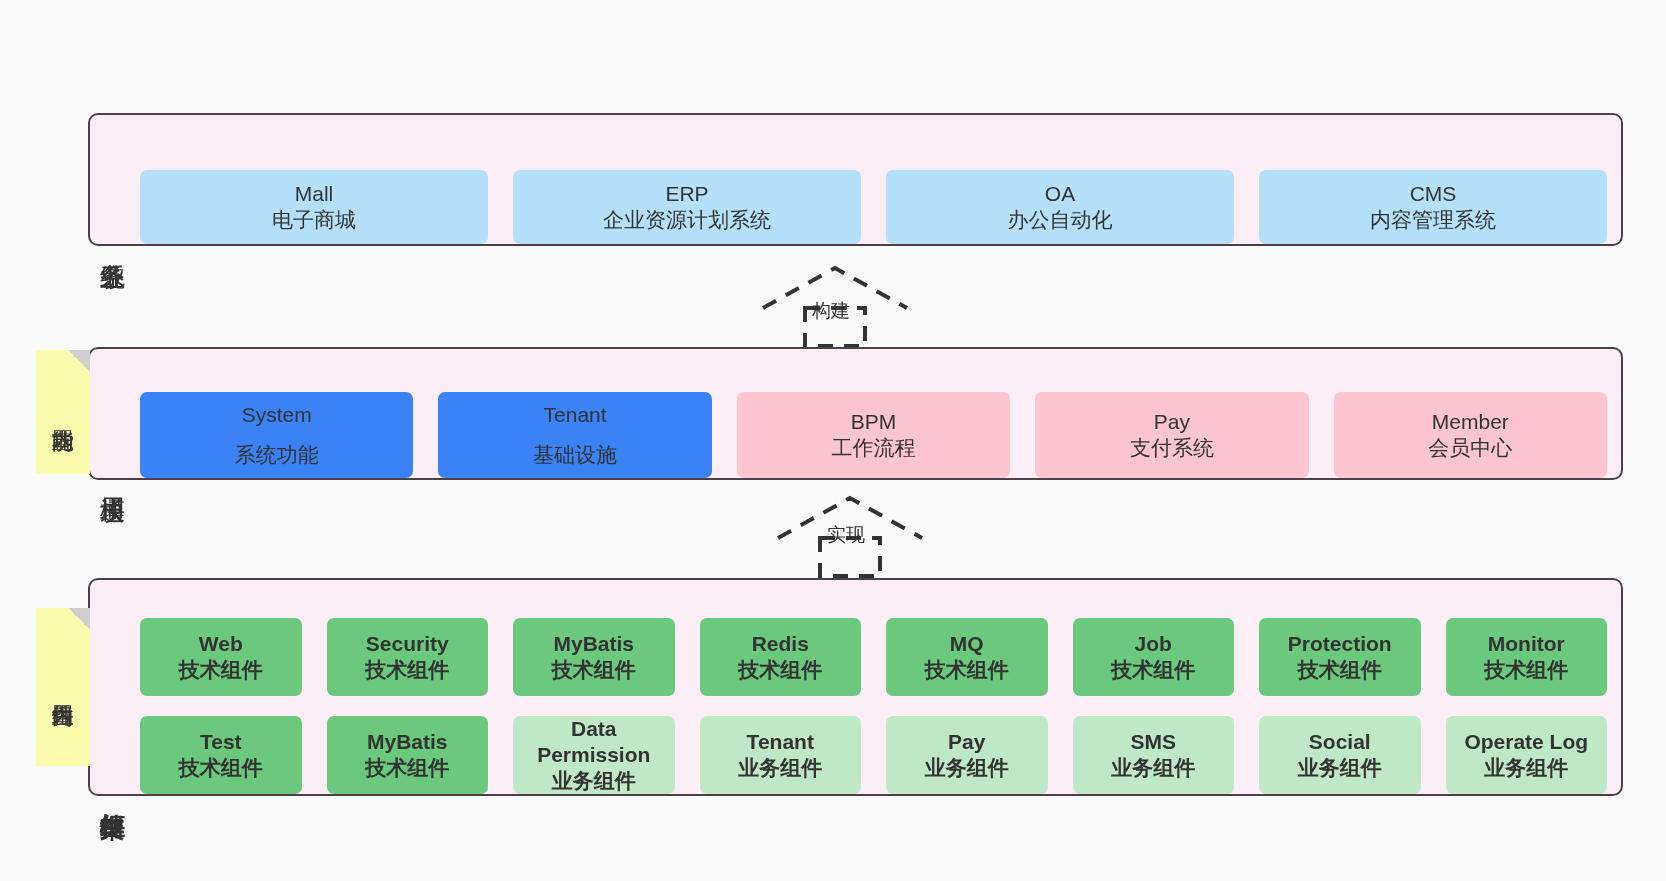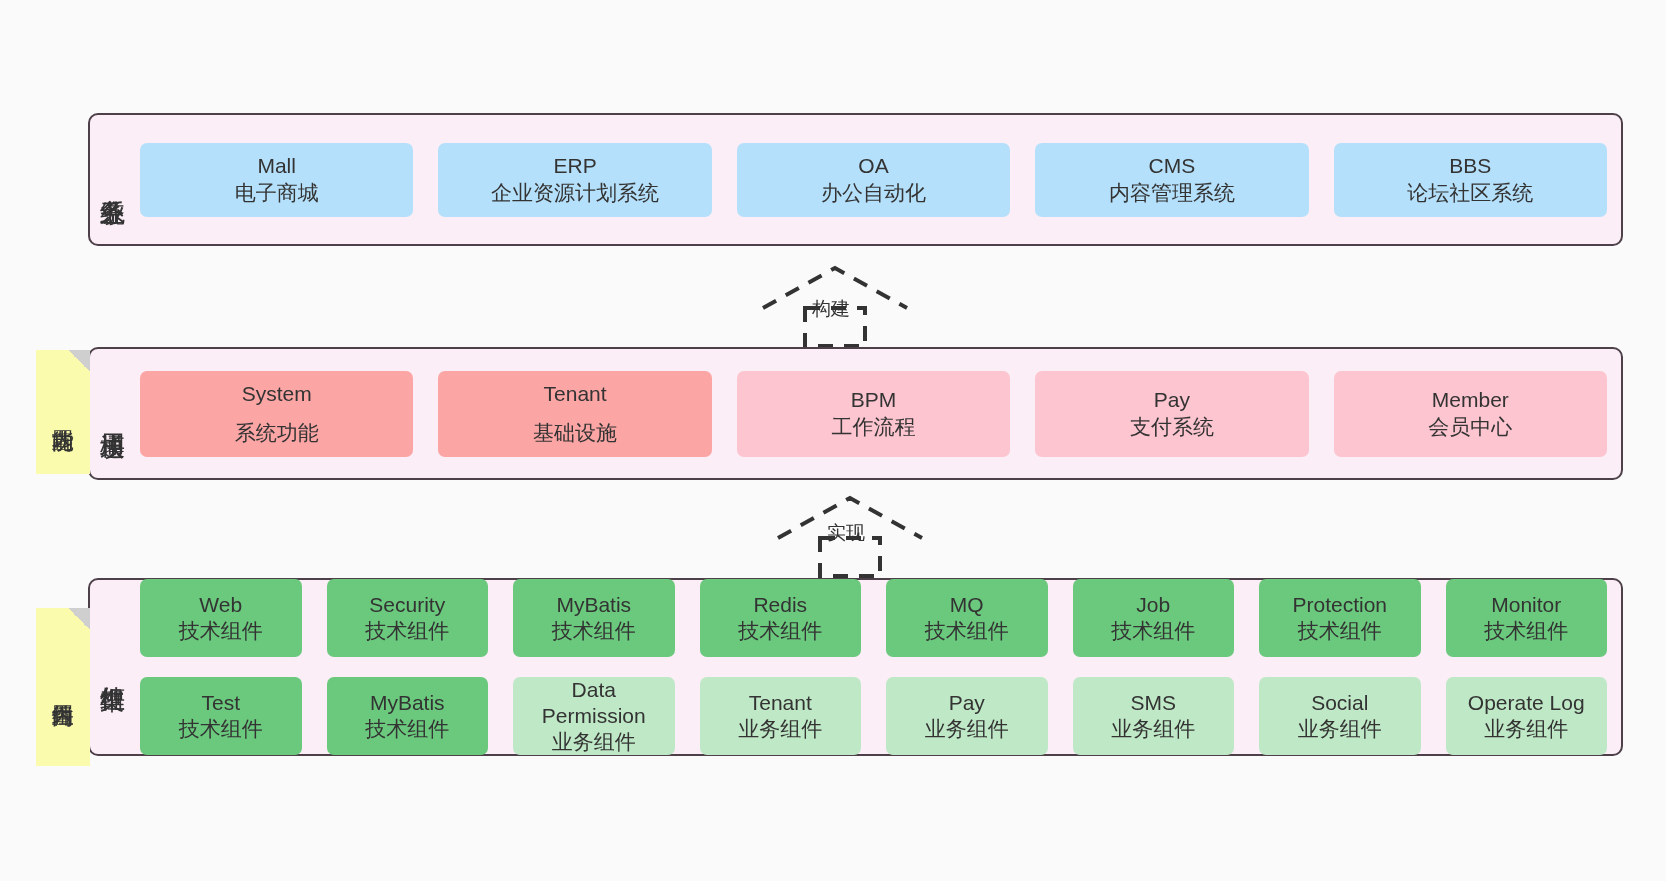--- a/index.html
+++ b/index.html
@@ -17,21 +17,21 @@
   }
 
   
   .layer {
     position: absolute;
     box-sizing: border-box;
     background: #fbeef6;
     border: 2px solid #4d4049;
     border-radius: 10px;
     display: flex;
-    align-items: center;
+    align-items: flex-end;
   }
   .layer-title {
     flex: 0 0 auto;
     width: 46px;
     display: flex;
     flex-direction: column;
     align-items: center;
     justify-content: center;
     font-size: 25px;
     line-height: 1.12;
@@ -67,29 +67,29 @@
     line-height: 1.24;
     color: #333333;
     padding: 4px 6px;
     user-select: none;
   }
   .cell .en { display: block; }
   .cell .cn { display: block; }
 
   
   .c-blue       { background: #b5e0fb; }
-  .c-red        { background: #fca5a5; gap: 13px; }
+  .c-red        { background: #3b82f6; gap: 13px; }
   .c-pink       { background: #fcc5cf; }
   .c-green      { background: #6ac97d; }
   .c-greenlight { background: #bfe8c6; }
 
   
   #layer-business { left: 88px;  top: 113px; width: 1535px; height: 133px; }
   #layer-modules  { left: 88px;  top: 347px; width: 1535px; height: 133px; }
-  #layer-framework{ left: 88px;  top: 578px; width: 1535px; height: 178px; }
+  #layer-framework{ left: 88px;  top: 578px; width: 1535px; height: 218px; font-weight: bold; }
 
   #layer-business  .layer-body .row { height: 74px; }
   #layer-modules   .layer-body .row { height: 86px; }
   #layer-framework .layer-body .row { height: 78px; }
   #layer-framework .layer-body { gap: 20px; }
 
   
   .note {
     position: absolute;
     box-sizing: border-box;
@@ -115,21 +115,20 @@
     height: 22px;
     background: linear-gradient(225deg, #cfcfcf 0%, #cfcfcf 50%, transparent 50%);
   }
   #note-functions  { left: 36px; top: 350px; width: 54px; height: 124px; }
   #note-components { left: 36px; top: 608px; width: 54px; height: 158px; }
 
   
   .connector {
     position: absolute;
     user-select: none;
-    font-family: Liberation Mono, monospace;
   }
   .connector svg { display: block; overflow: visible; }
   .connector .conn-label {
     position: absolute;
     font-size: 19px;
     color: #333333;
     white-space: nowrap;
     background: transparent;
     line-height: 1;
   }
@@ -154,24 +153,20 @@
         <span class="cn">企业资源计划系统</span>
       </div>
       <div class="cell c-blue">
         <span class="en">OA</span>
         <span class="cn">办公自动化</span>
       </div>
       <div class="cell c-blue">
         <span class="en">CMS</span>
         <span class="cn">内容管理系统</span>
       </div>
-      <div class="cell c-blue">
-        <span class="en">BBS</span>
-        <span class="cn">论坛社区系统</span>
-      </div>
     </div>
   </div>
 </div>
 
 <div class="connector" id="conn-build">
   <svg width="160" height="86" viewBox="0 0 160 86">
     <path d="M8 46 L80 6 L152 46" fill="none" stroke="#333333" stroke-width="4" stroke-dasharray="15 11" stroke-linecap="butt"></path>
     <path d="M50 46 L110 46 L110 84 L50 84 Z" fill="none" stroke="#333333" stroke-width="4" stroke-dasharray="15 11" stroke-linecap="butt"></path>
   </svg>
   <span class="conn-label">构建</span>

